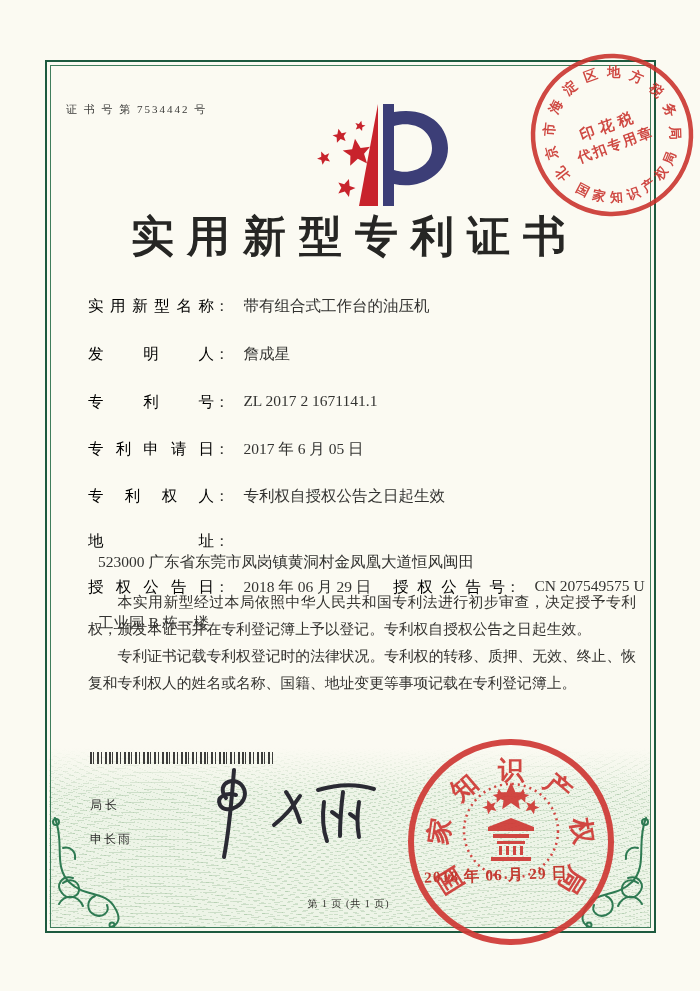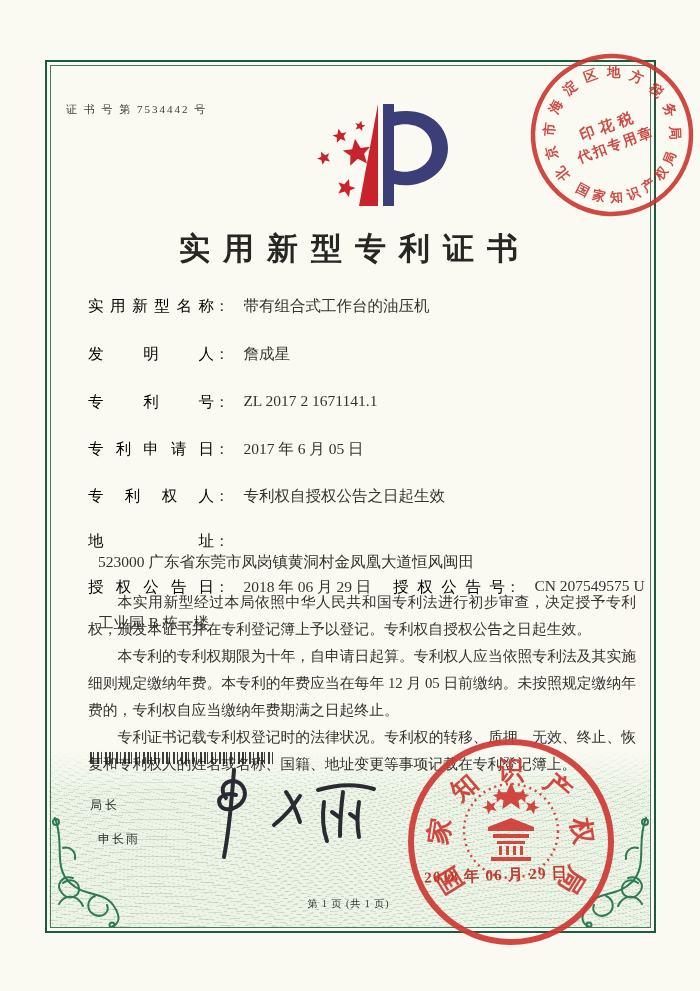--- a/index.html
+++ b/index.html
@@ -28,22 +28,22 @@
     position:absolute;top:0;left:0;right:0;height:46px;
     background:linear-gradient(#fbfaf2, rgba(251,250,242,0));
   }
   .cert-no{
     position:absolute;left:66px;top:102px;
     font-size:11px;letter-spacing:2px;color:#3a3a38;
   }
   .logo{position:absolute;left:266px;top:96px;}
   .title{
     position:absolute;left:45px;top:208px;width:607px;
-    text-align:center;font-size:31px;font-weight:600;
-    letter-spacing:13px;color:#262624;text-indent:13px;margin-top:20px;
+    text-align:center;font-size:43px;font-weight:600;
+    letter-spacing:13px;color:#262624;text-indent:13px;
   }
   .fields{position:absolute;left:88px;top:288px;width:546px;font-size:15.5px;}
   .frow{position:absolute;left:0;white-space:nowrap;}
   .flabel{
     display:inline-block;width:126px;vertical-align:top;
     text-align:justify;text-align-last:justify;color:#000000;
   }
   .fcolon{display:inline-block;vertical-align:top;color:#343432;}
   .fvalue{display:inline-block;margin-left:10px;vertical-align:top;color:#333331;}
   .addr2{display:block;margin-left:0;margin-top:40px;}
@@ -56,21 +56,21 @@
   .paras p{margin:0;text-indent:2em;}
   .barcode{
     position:absolute;left:90px;top:752px;width:184px;height:12px;
     background:repeating-linear-gradient(90deg,
       #1c1c1c 0 2px,transparent 2px 3px,#1c1c1c 3px 4px,transparent 4px 7px,
       #1c1c1c 7px 9px,transparent 9px 11px,#1c1c1c 11px 12px,transparent 12px 15px,
       #1c1c1c 15px 17px,transparent 17px 19px);
     opacity:.85;
   }
   .director{position:absolute;left:90px;top:797px;font-size:12px;color:#2d2d2b;letter-spacing:3px;}
-  .director .name{display:block;margin-top:17px;letter-spacing:2px;margin-left:8px;}
+  .director .name{display:block;margin-top:17px;letter-spacing:2px;}
   .signature{position:absolute;left:196px;top:762px;}
   .issue-seal{position:absolute;left:404px;top:735px;opacity:.93;}
   .seal-date{
     position:absolute;left:424px;top:864px;width:210px;
     font-size:15.5px;color:#c23a30;letter-spacing:1px;white-space:nowrap;
     transform:rotate(-2deg);font-weight:600;
   }
   .tax-stamp{position:absolute;left:527px;top:50px;transform:rotate(-20deg);opacity:.88;}
   .footer{
     position:absolute;left:45px;top:897px;width:607px;text-align:center;
@@ -175,21 +175,20 @@
       <span class="fvalue">2018 年 06 月 29 日</span>
       <span class="grant-right">
         <span class="flabel">授权公告号</span><span class="fcolon">：</span>
         <span class="fvalue">CN 207549575 U</span>
       </span>
     </div>
   </div>
 
   <div class="paras">
     <p>本实用新型经过本局依照中华人民共和国专利法进行初步审查，决定授予专利权，颁发本证书并在专利登记簿上予以登记。专利权自授权公告之日起生效。</p>
-    <p>本专利的专利权期限为十年，自申请日起算。专利权人应当依照专利法及其实施细则规定缴纳年费。本专利的年费应当在每年 12 月 05 日前缴纳。未按照规定缴纳年费的，专利权自应当缴纳年费期满之日起终止。</p>
     <p>专利证书记载专利权登记时的法律状况。专利权的转移、质押、无效、终止、恢复和专利权人的姓名或名称、国籍、地址变更等事项记载在专利登记簿上。</p>
   </div>
 
   <div class="barcode"></div>
 
   <div class="director">
     <span>局长</span>
     <span class="name">申长雨</span>
   </div>
 

